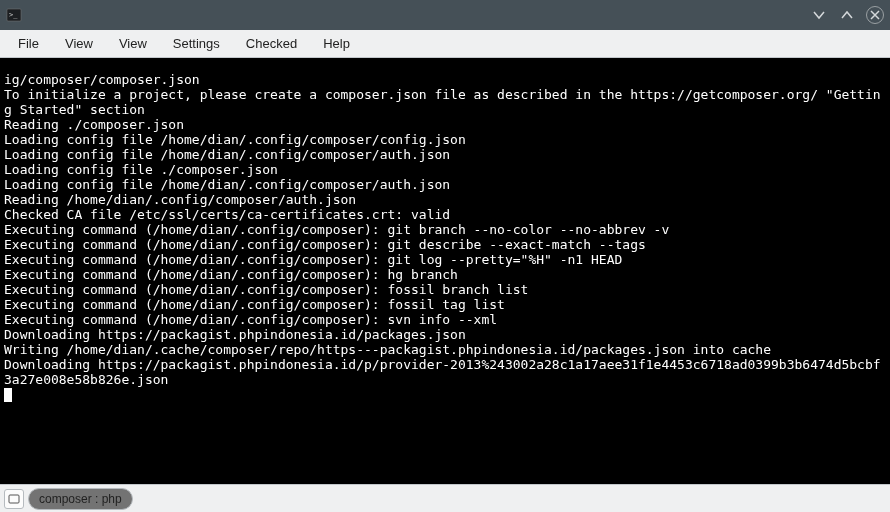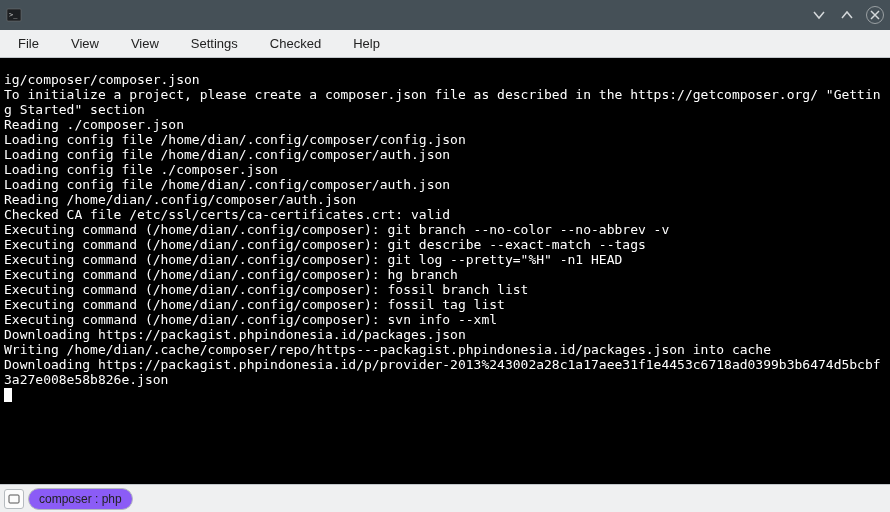--- a/index.html
+++ b/index.html
@@ -53,21 +53,21 @@
     border-radius: 50%;
     width: 18px;
     height: 18px;
   }
   .menubar {
     height: 28px;
     background: #eff0f1;
     display: flex;
     align-items: center;
     padding: 0 8px;
-    gap: 12px;
+    gap: 6px;
     font-size: 13px;
     color: #222;
     border-bottom: 1px solid #c2c7cb;
   }
   .menu-item {
     padding: 4px 10px;
     cursor: pointer;
   }
   .terminal {
     flex: 1;
@@ -105,21 +105,21 @@
     border-radius: 3px;
     display: flex;
     align-items: center;
     justify-content: center;
     cursor: pointer;
   }
   .tab {
     height: 22px;
     padding: 8px 10px;
     border: 1px solid #b6bbbf;
-    background: #8b5cf6;
+    background: #737373;
     border-radius: 11px;
     display: flex;
     align-items: center;
     font-size: 12px;
     color: #222;
     cursor: pointer;
   }
 </style>
 </head>
 <body>

